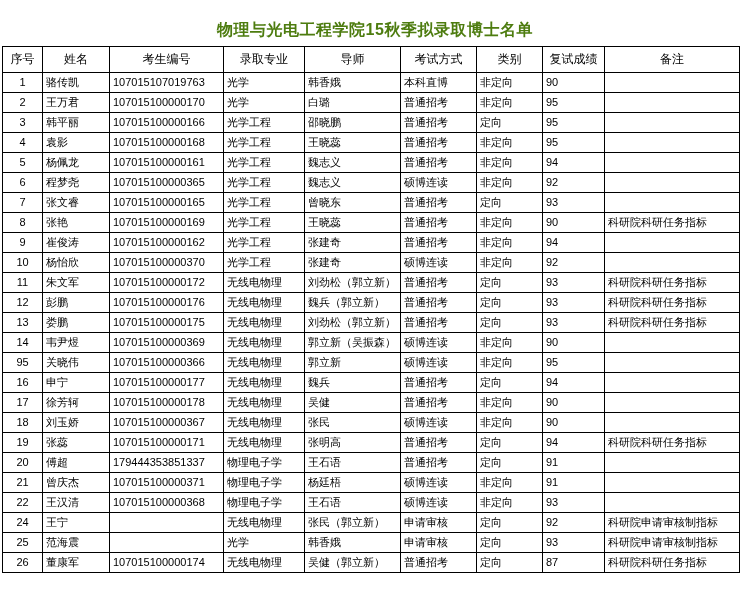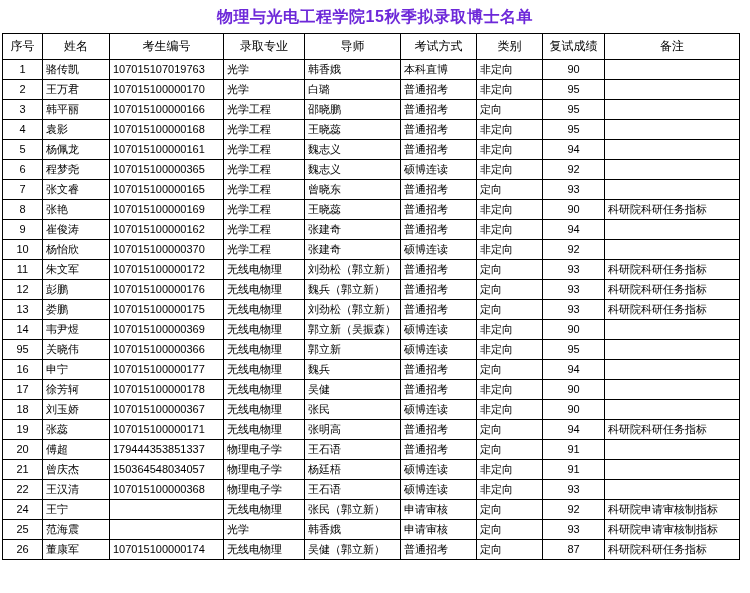--- a/index.html
+++ b/index.html
@@ -10,26 +10,26 @@
     color: #000000;
   }
   .page {
     position: relative;
     width: 750px;
     height: 593px;
     background: #ffffff;
     overflow: hidden;
   }
   .title {
-    padding-top: 7px;
+    padding-top: 20px;
     text-align: center;
     font-size: 16px;
     font-weight: bold;
     letter-spacing: 0.5px;
-    color: #6d28d9;
+    color: #4d7c0f;
   }
   table.roster {
     border-collapse: collapse;
     table-layout: fixed;
     margin-left: 2px;
     margin-top: 5px;
     width: 737px;
   }
   table.roster th,
   table.roster td {
@@ -55,21 +55,21 @@
   col.w2 { width: 114px; }
   col.w3 { width: 81px; }
   col.w4 { width: 96px; }
   col.w5 { width: 76px; }
   col.w6 { width: 66px; }
   col.w7 { width: 62px; }
   col.w8 { width: 135px; }
   
   td.c0 { text-align: center; }
   td.c1, td.c2, td.c3, td.c4, td.c5, td.c6, td.c8 { text-align: left; padding-left: 5px; }
-  td.c7 { text-align: center; padding-right: 2px; }
+  td.c7 { text-align: left; padding-right: 2px; }
 </style>
 </head>
 <body>
 
 <div class="page">
   <div class="title">物理与光电工程学院15秋季拟录取博士名单</div>
   <table class="roster">
     <colgroup>
       <col class="w0">
         <col class="w1">
@@ -311,21 +311,21 @@
           <td class="c3">物理电子学</td>
           <td class="c4">王石语</td>
           <td class="c5">普通招考</td>
           <td class="c6">定向</td>
           <td class="c7">91</td>
           <td class="c8"></td>
         </tr>
         <tr>
           <td class="c0">21</td>
           <td class="c1">曾庆杰</td>
-          <td class="c2">150364548034057</td>
+          <td class="c2">107015100000371</td>
           <td class="c3">物理电子学</td>
           <td class="c4">杨廷梧</td>
           <td class="c5">硕博连读</td>
           <td class="c6">非定向</td>
           <td class="c7">91</td>
           <td class="c8"></td>
         </tr>
         <tr>
           <td class="c0">22</td>
           <td class="c1">王汉清</td>

